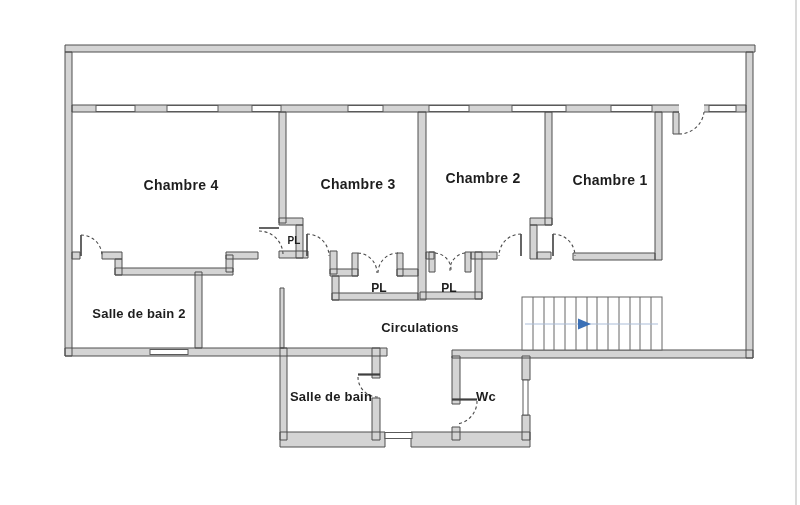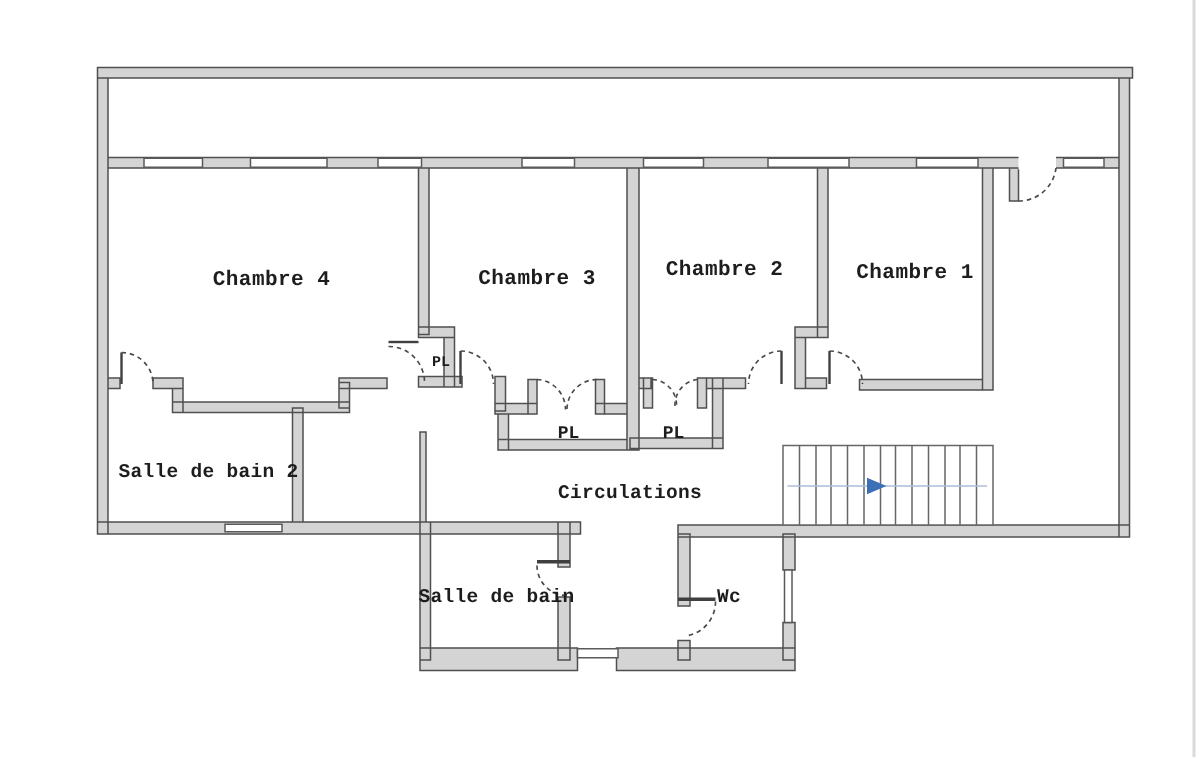--- a/index.html
+++ b/index.html
@@ -1,17 +1,17 @@
 <!DOCTYPE html>
 <html><head>
 <meta charset="utf-8">
 <style>
   html,body{margin:0;padding:0;background:#ffffff;}
   .page{position:relative;width:800px;height:505px;background:#ffffff;overflow:hidden;
-        font-family:Liberation Mono, monospace;}
+        font-family:Liberation Sans, sans-serif;}
   svg{position:absolute;left:0;top:0;}
   .wall{fill:#d4d4d4;stroke:#4f4f4f;stroke-width:1;}
   .win{fill:#ffffff;stroke:#5a5a5a;stroke-width:1;}
   .gap{fill:#ffffff;stroke:none;}
   .arc{fill:none;stroke:#4a4a4a;stroke-width:1.1;stroke-dasharray:3 2.6;}
   .leaf{stroke:#3f3f3f;stroke-width:1.6;}
   .stub{stroke:#3f3f3f;stroke-width:2.2;}
   .stairbox{fill:#ffffff;stroke:#666666;stroke-width:1;}
   .treads{fill:none;stroke:#666666;stroke-width:1;}
   .guide{stroke:#abbdd8;stroke-width:1;}

